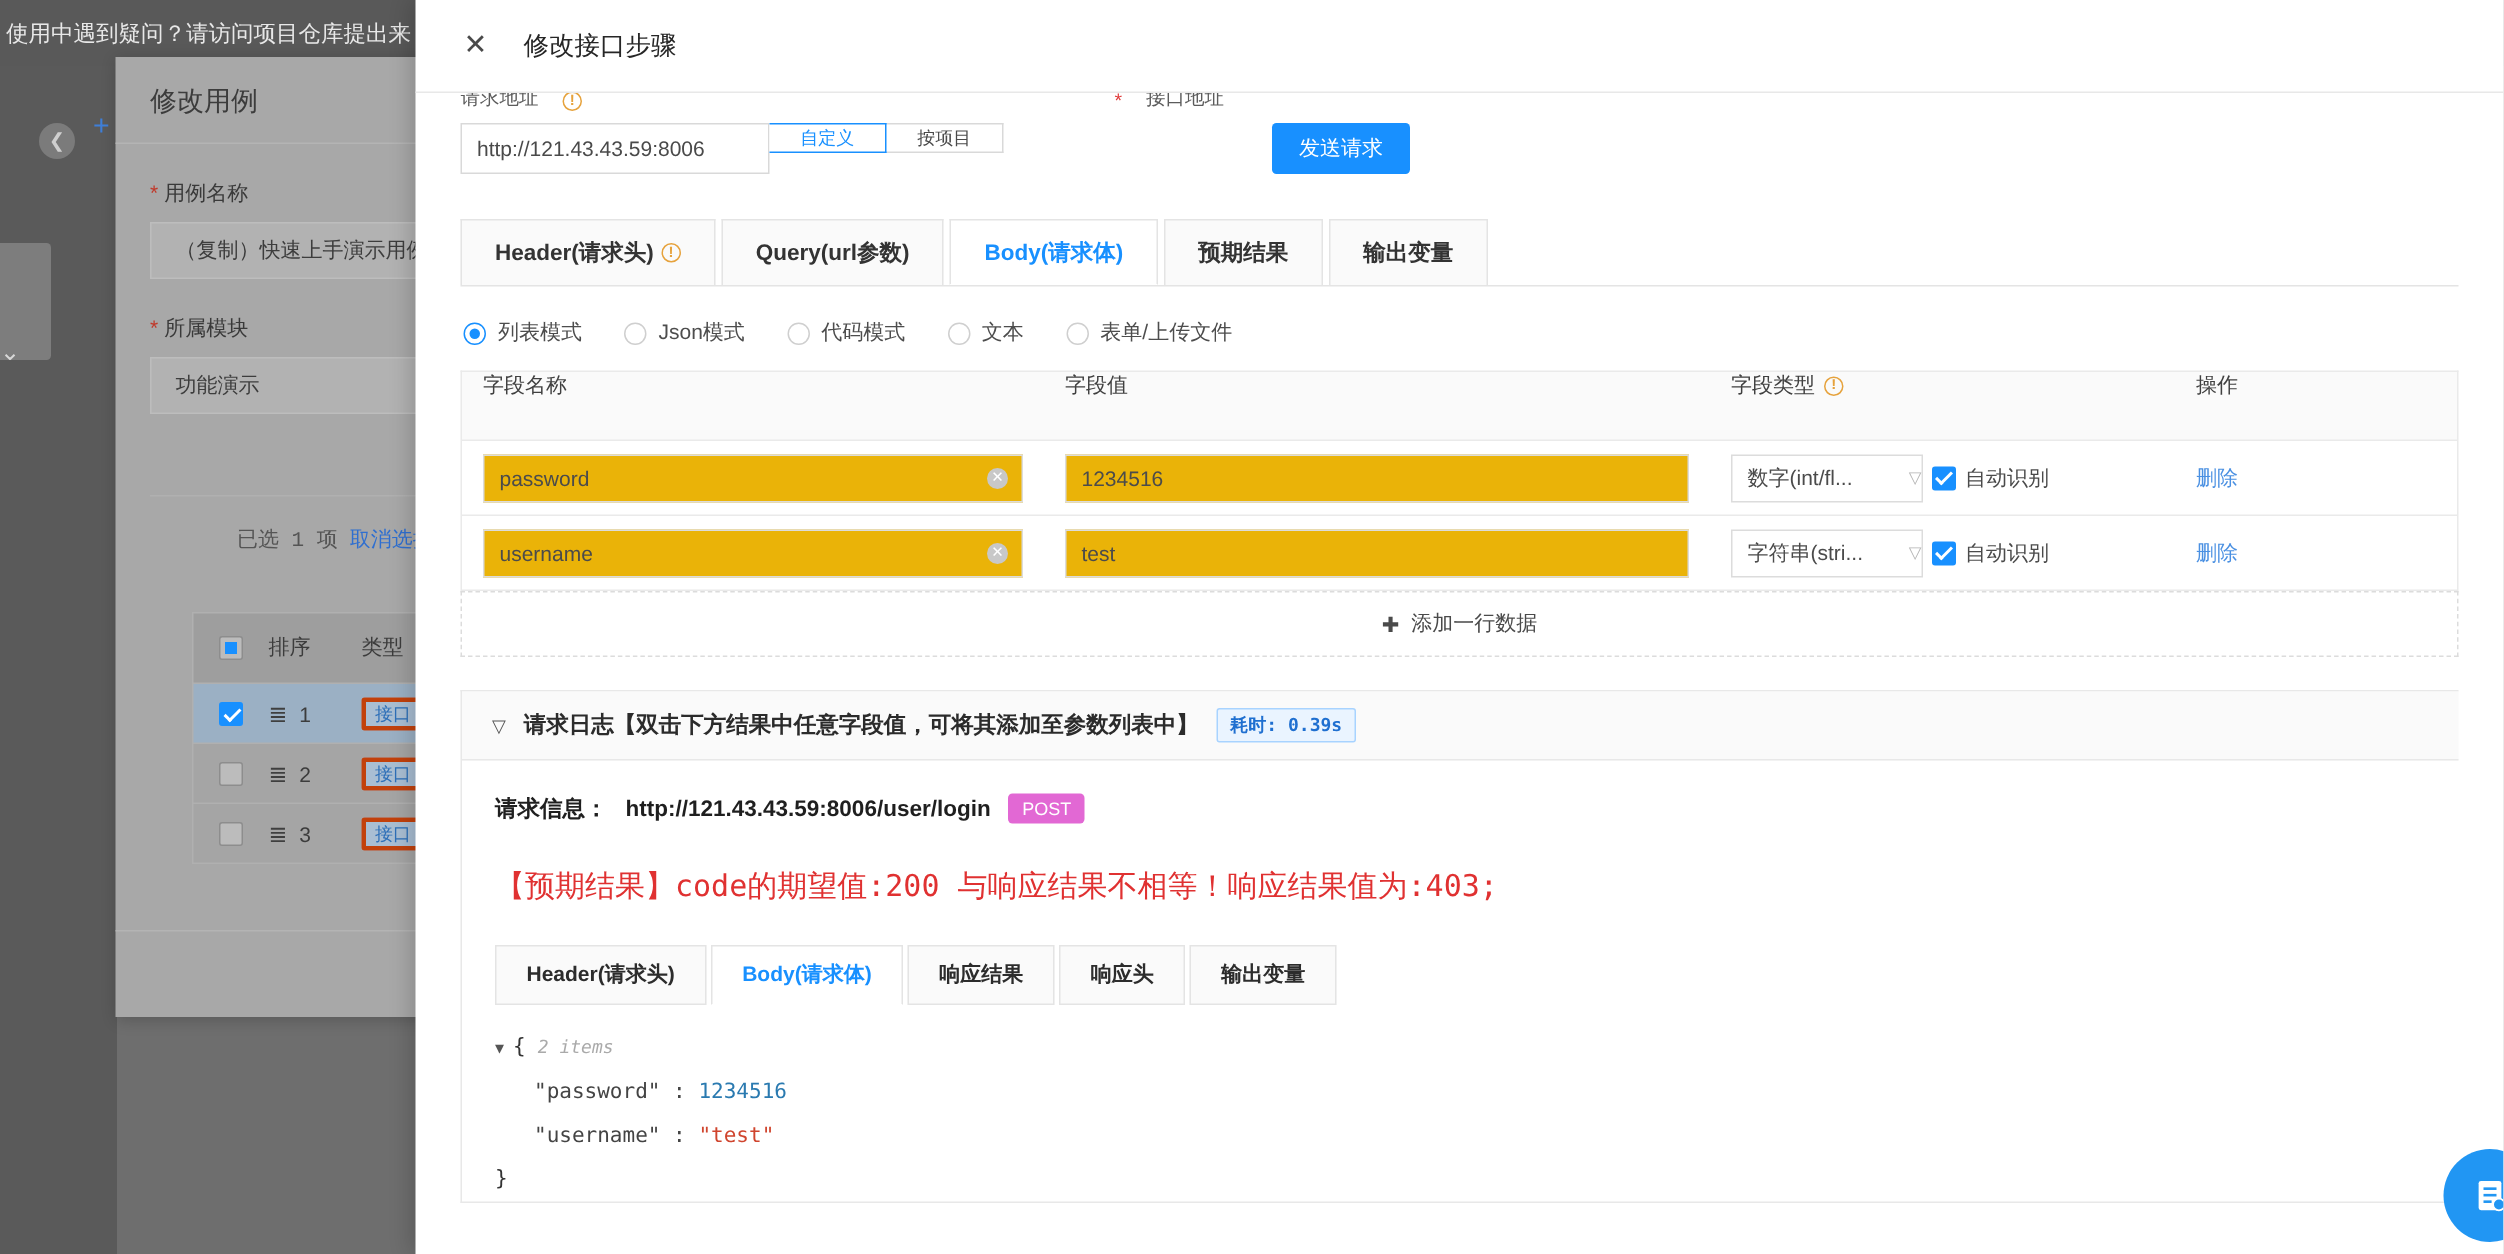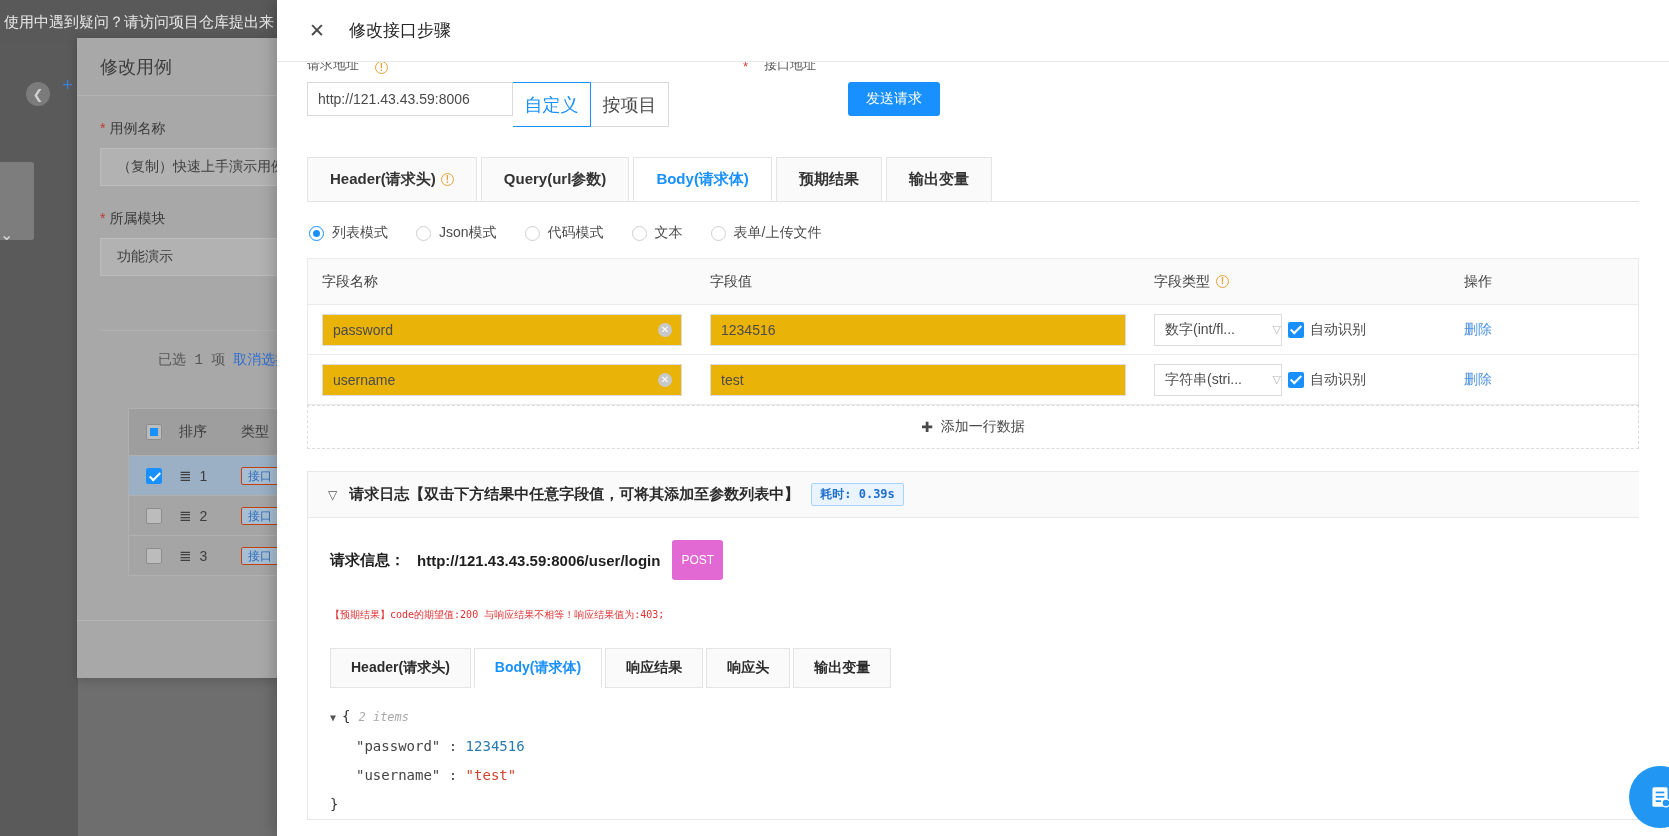--- a/index.html
+++ b/index.html
@@ -86,21 +86,21 @@
   .chk-box.on::after {
     content: ""; position: absolute; left: 5px; top: 1px; width: 4px; height: 9px;
     border: solid #fff; border-width: 0 2px 2px 0; transform: rotate(45deg);
   }
   .chk-box.indet { background: #bcbcbc; position: relative; }
   .chk-box.indet::after {
     content: ""; position: absolute; left: 3px; top: 3px; width: 8px; height: 8px; background: #1890ff;
   }
   .drag-ico { letter-spacing: 0px; color: #3f3f3f; font-size: 15px; }
   .tag-api {
-    border: 1px solid #c2410c; color: #2d6fb8; background: #a9bed3;
+    border: 3px solid #c2410c; color: #2d6fb8; background: #a9bed3;
     font-size: 12px; padding: 1px 6px; border-radius: 2px;
   }
   .bg-footer {
     position: absolute; left: 77px; top: 620px; width: 736px; height: 58px;
     border-top: 1px solid #b4b4b4;
   }
 
   
   .drawer {
     position: absolute; left: 277px; top: 0; width: 1392px; height: 836px;
@@ -136,23 +136,23 @@
     display: inline-block; width: 13px; height: 13px; border-radius: 50%;
     border: 1.3px solid #e6a23c; color: #e6a23c; font-size: 10px; line-height: 11px;
     text-align: center; font-weight: bold;
   }
   .input-box {
     height: 34px; border: 1px solid #d9d9d9; background: #fff;
     display: flex; align-items: center; padding: 0 10px;
     font-size: 14px; color: #4a4a4a;
   }
   .seg-btn {
-    height: 45px; min-width: 78px; border: 1px solid #d9d9d9; border-left: none;
+    height: 20px; min-width: 78px; border: 1px solid #d9d9d9; border-left: none;
     display: flex; align-items: center; justify-content: center;
-    font-size: 18px; color: #4a4a4a; background: #fff; cursor: pointer;
+    font-size: 12px; color: #4a4a4a; background: #fff; cursor: pointer;
   }
   .seg-btn.active { color: #1890ff; border-color: #1890ff; position: relative; z-index: 2; }
   .btn-primary {
     height: 34px; padding: 0 18px; background: #1890ff; color: #fff;
     border: none; font-size: 14px; border-radius: 3px; cursor: pointer;
     display: flex; align-items: center; justify-content: center;
   }
 
   .tabbar {
     display: flex; margin: 30px 30px 0 30px; border-bottom: 1px solid #e4e4e4;
@@ -170,21 +170,21 @@
     width: 15px; height: 15px; border-radius: 50%; border: 1px solid #cfcfcf; background: #fff;
   }
   .rdo.on { border: 1px solid #1890ff; position: relative; }
   .rdo.on::after {
     content: ""; position: absolute; left: 3px; top: 3px; width: 7px; height: 7px;
     border-radius: 50%; background: #1890ff;
   }
 
   .ptable { margin: 16px 30px 0 30px; border: 1px solid #eaeaea; border-bottom: none; }
   .pthead {
-    display: flex; height: 46px; align-items: center; background: #fafafa;
+    display: flex; height: 46px; align-items: flex-start; background: #fafafa;
     border-bottom: 1px solid #eaeaea; font-size: 14px; color: #404040; font-family: Liberation Mono, monospace;
   }
   .pthead > div, .ptrow > div { padding: 0 14px; display: flex; align-items: center; gap: 6px; }
   .col-name { width: 388px; }
   .col-value { width: 444px; }
   .col-type { width: 310px; }
   .col-op { flex: 1; }
   .ptrow { display: flex; height: 50px; align-items: center; border-bottom: 1px solid #eaeaea; }
   .cell-input {
     height: 32px; width: 100%; border: 1px solid #dcdcdc; background: #eab308;
@@ -227,25 +227,25 @@
   }
   .log-caret { color: #555; font-size: 12px; font-weight: normal; }
   .time-badge {
     background: #eaf4ff; border: 1px solid #a8d3ff; color: #1f6fd0;
     font-size: 12px; font-weight: bold; padding: 2px 8px; border-radius: 2px;
     font-family: "DejaVu Sans Mono", "Liberation Mono", monospace;
   }
   .log-body { padding: 22px 0 0 22px; }
   .reqinfo { display: flex; align-items: center; gap: 12px; font-size: 15px; color: #1f1f1f; font-weight: bold; }
   .method-badge {
-    background: #e268d4; color: #fff; font-size: 12px; padding: 13px 9px; border-radius: 3px;
+    background: #e268d4; color: #fff; font-size: 12px; padding: 3px 9px; border-radius: 3px;
     font-weight: normal;
   }
   .err-line {
-    margin-top: 28px; color: #e03131; font-size: 10px;
+    margin-top: 28px; color: #e03131; font-size: 20px;
     font-family: "DejaVu Sans Mono", "Liberation Mono", monospace;
   }
   .subtabs { display: flex; margin-top: 26px; }
   .subtab {
     padding: 0 20px; height: 40px; display: flex; align-items: center;
     background: #fafafa; border: 1px solid #e4e4e4; margin-right: 3px;
     font-size: 14px; font-weight: bold; color: #2c2c2c; cursor: pointer;
   }
   .subtab.active { background: #fff; color: #1890ff; border-bottom-color: #fff; }
 

